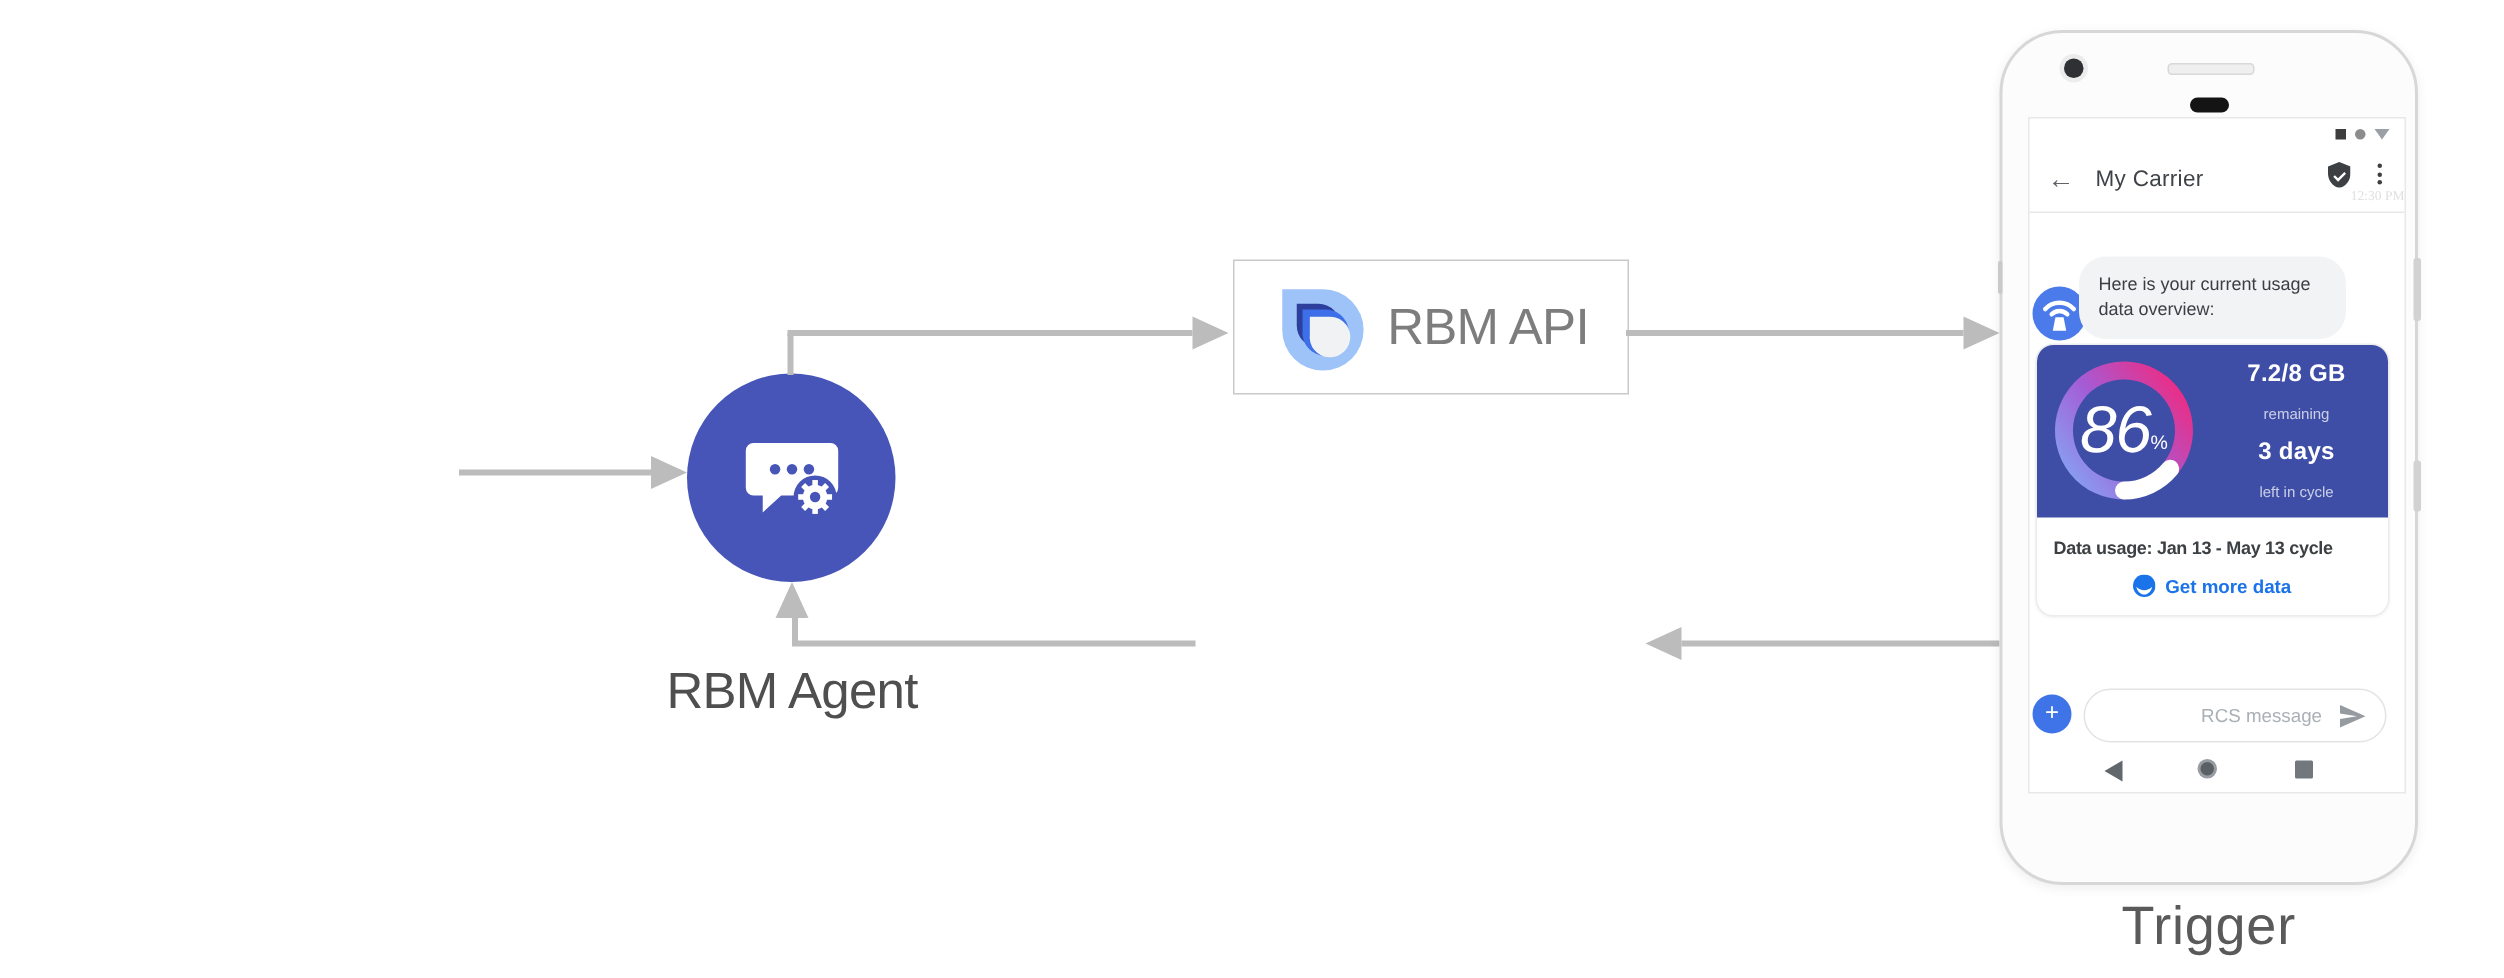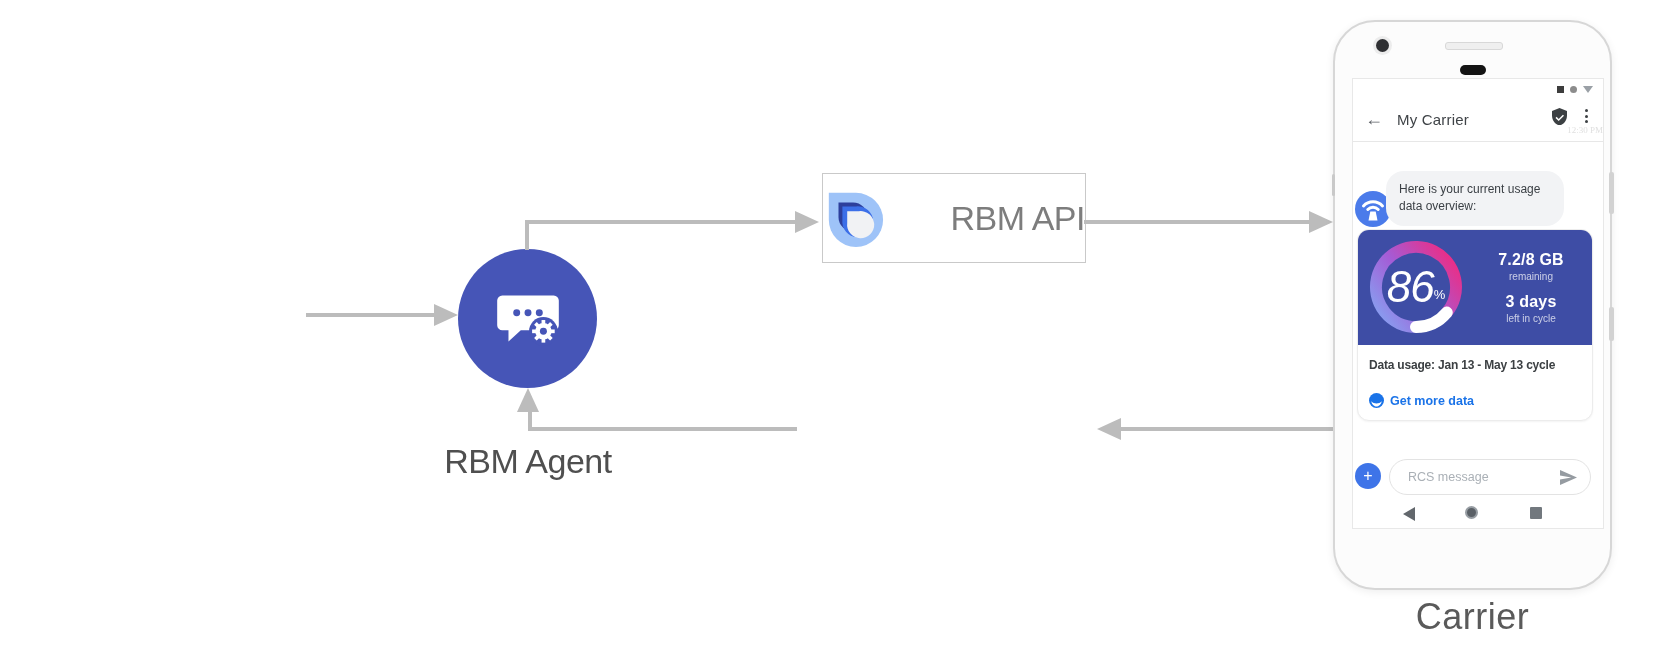--- a/index.html
+++ b/index.html
@@ -1,20 +1,20 @@
 <!DOCTYPE html>
 <html><head>
 <meta charset="utf-8">
 <style>
   html,body{margin:0;padding:0;background:#fff;}
   .canvas{position:relative;width:1669px;height:652px;background:#fff;overflow:hidden;
           font-family:"Liberation Sans",sans-serif;}
   
   .node-box{position:absolute;border:1px solid #c9c9c9;background:#fff;
-            display:flex;align-items:center;justify-content:space-between;}
+            display:flex;align-items:center;justify-content:center;}
   .node-label{color:#5c5c5c;font-weight:300;letter-spacing:-0.5px;}
   .flow-line{position:absolute;background:#bcbcbc;}
   .ah{position:absolute;width:0;height:0;}
   .ah-right{border-top:11px solid transparent;border-bottom:11px solid transparent;border-left:24px solid #bcbcbc;}
   .ah-left {border-top:11px solid transparent;border-bottom:11px solid transparent;border-right:24px solid #bcbcbc;}
   .ah-up   {border-left:11px solid transparent;border-right:11px solid transparent;border-bottom:24px solid #bcbcbc;}
   .diagram-caption{position:absolute;color:#5a5a5a;font-size:36px;font-weight:300;letter-spacing:0.5px;text-align:center;}
   
   .ext-box{left:50px;top:269px;width:256px;height:94px;}
   .ext-box .node-label{font-size:33px;}
@@ -64,34 +64,34 @@
   .rich-card{position:absolute;left:4px;top:150px;width:236px;border-radius:12px;overflow:hidden;
              border:1px solid #ececec;box-sizing:border-box;background:#fff;box-shadow:0 1px 2px rgba(0,0,0,.05);}
   .card-blue{position:relative;height:115px;background:#3e4da5;}
   .gauge-wrap{position:absolute;left:6px;top:5px;width:104px;height:104px;}
   .gauge-label{position:absolute;left:0;top:0;width:104px;height:104px;display:flex;align-items:center;justify-content:center;color:#fff;}
   .gauge-pct{font-size:44px;font-weight:400;letter-spacing:-1px;font-style:italic;}
   .gauge-unit{font-size:13px;margin-top:14px;}
   .stats-col{position:absolute;left:116px;top:0;width:114px;height:115px;display:flex;flex-direction:column;
              align-items:center;justify-content:center;gap:11px;color:#fff;text-align:center;}
   .stat-value{font-size:16px;font-weight:bold;letter-spacing:0.2px;}
-  .stat-label{font-size:10px;color:rgba(255,255,255,0.72);margin-top:2px;}
+  .stat-label{font-size:10px;color:rgba(255,255,255,0.72);margin-top:12px;}
   .card-white{padding:13px 11px 12px 11px;}
   .card-title{font-size:12px;font-weight:bold;color:#3c4043;letter-spacing:-0.2px;white-space:nowrap;}
   .card-body{margin-top:7px;font-size:10px;line-height:1.55;color:#5f6368;}
   .card-body span{display:block;white-space:nowrap;transform:scaleX(0.96);transform-origin:left;}
-  .cta-row{margin-top:21px;display:flex;align-items:center;gap:6px;}
+  .cta-row{margin-top:11px;display:flex;align-items:center;justify-content:center;gap:6px;}
   .cta-text{font-size:12.5px;font-weight:bold;color:#1a73e8;}
   
   .plus-btn{position:absolute;left:2px;top:384px;width:26px;height:26px;border-radius:50%;background:#3e74e8;
             color:#fff;font-size:16px;display:flex;align-items:center;justify-content:center;line-height:1;}
   .composer{position:absolute;left:36px;top:380px;width:202px;height:36px;border-radius:19px;
             border:1.5px solid #e3e3e3;box-sizing:border-box;background:#fff;display:flex;align-items:center;}
   .composer input{border:none;outline:none;background:transparent;margin-left:16px;width:140px;
-                  font-size:12.5px;font-weight:500;color:#5f6368;font-family:"Liberation Sans",sans-serif;}
+                  font-size:12.5px;font-weight:500;color:#5f6368;font-family:"Liberation Sans",sans-serif;text-align:right;}
   .composer input::placeholder{color:#aab0b6;}
   .send-icon{position:absolute;right:12px;top:9px;}
   
   .navbar{position:absolute;left:0;top:426px;width:100%;height:18px;}
   .nav-back{position:absolute;left:50px;top:2px;width:0;height:0;
             border-top:7px solid transparent;border-bottom:7px solid transparent;border-right:12px solid #62676c;}
   .nav-home{position:absolute;left:112px;top:1px;width:9px;height:9px;border-radius:50%;
             background:#5a6066;border:2.5px solid #979da3;}
   .nav-recents{position:absolute;left:177px;top:2px;width:12px;height:12px;background:#72787e;border-radius:1px;}
 </style>
@@ -247,15 +247,15 @@
 
       <div class="navbar">
         <div class="nav-back"></div>
         <div class="nav-home"></div>
         <div class="nav-recents"></div>
       </div>
 
     </div>
   </div>
 
-  <div class="diagram-caption" style="left:1333px;top:596px;width:279px;">Carrier</div>
+  <div class="diagram-caption" style="left:1333px;top:596px;width:279px;">Trigger</div>
 
 </div>
 
 </body></html>

